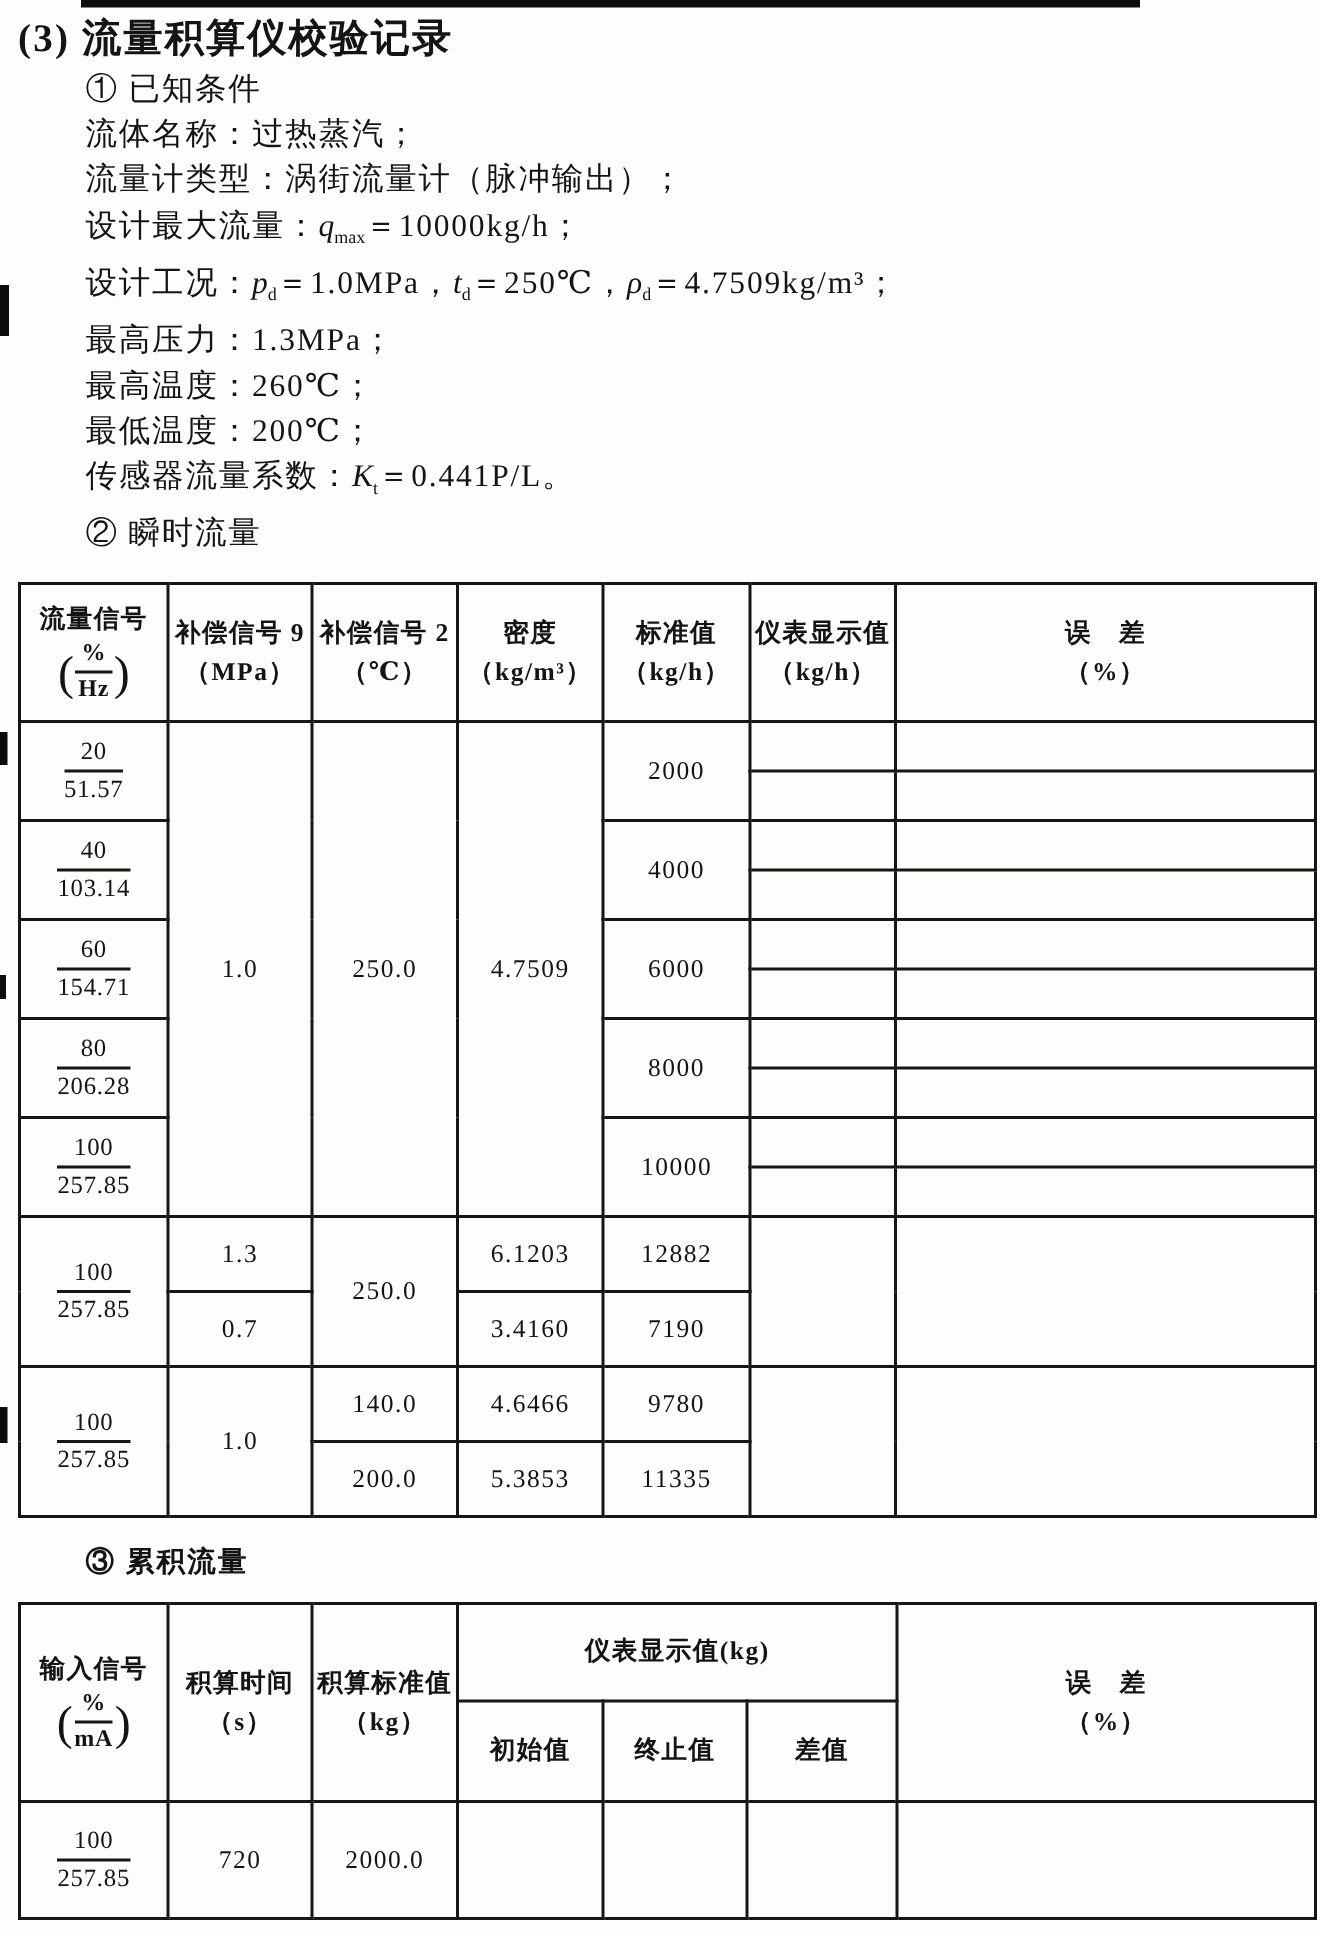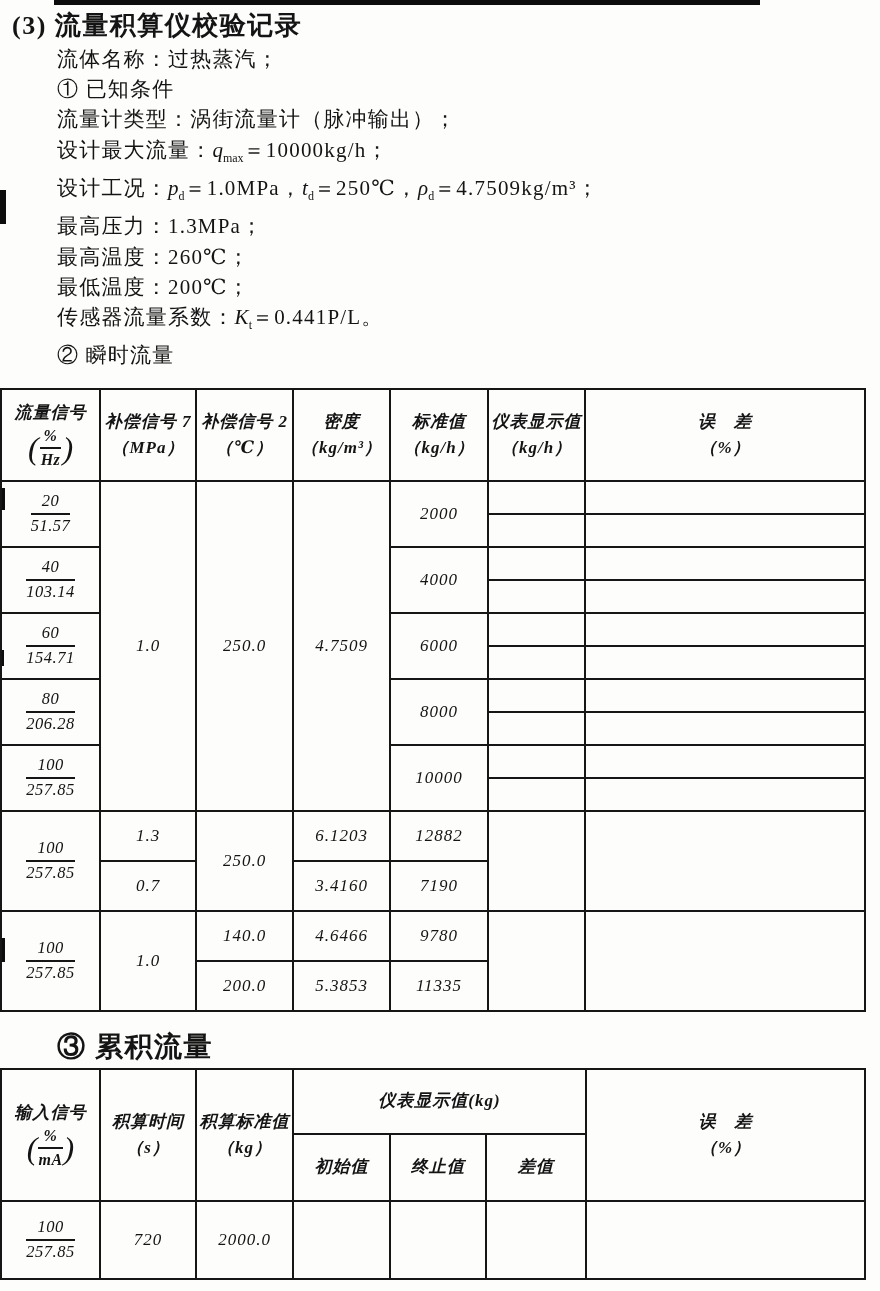--- a/index.html
+++ b/index.html
@@ -16,24 +16,24 @@
   .em2 { top:488px; width:5px; height:22px; }
   .em3 { top:650px; width:4px; height:16px; }
   .em4 { top:938px; width:5px; height:24px; }
 
   
   .textblock { position:absolute; top:8px; left:12px; width:856px; }
   .title { font-size:26px; line-height:36px; letter-spacing:1.5px; font-weight:600; }
   .line { font-size:21px; line-height:30.2px; letter-spacing:1.2px; padding-left:45px; font-weight:500; }
   .line sub { font-size:12px; letter-spacing:0; }
   .line .vr { font-style:italic; font-family:"Liberation Serif","DejaVu Serif",serif; letter-spacing:0; }
-  .sec-heading { position:absolute; left:57px; font-size:28px; letter-spacing:1.5px; font-weight:600;text-align:right; }
-
-  
-  table { position:absolute; left:0; width:864px; border-collapse:collapse; table-layout:fixed;font-style:italic; }
+  .sec-heading { position:absolute; left:57px; font-size:19px; letter-spacing:1.5px; font-weight:600;text-align:right; }
+
+  
+  table { position:absolute; left:12px; width:864px; border-collapse:collapse; table-layout:fixed; }
   .t1 { top:388px; }
   .t2 { top:1068px; }
   th, td {
     border:2px solid #161616; text-align:center; vertical-align:middle;
     padding:0; font-size:17px; letter-spacing:1px; color:#141414;
   }
   th { font-weight:600; line-height:1.55; }
   td { font-weight:500; }
   .h92 { height:92px; }
   .r33 { height:33px;margin-top:48px; }
@@ -55,22 +55,22 @@
 
 <div class="page">
   <div class="topbar"></div>
   <div class="edge-mark em1"></div>
   <div class="edge-mark em2"></div>
   <div class="edge-mark em3"></div>
   <div class="edge-mark em4"></div>
 
   <div class="textblock">
     <div class="title">(3) 流量积算仪校验记录</div>
+    <div class="line">① 已知条件</div>
     <div class="line">流体名称：过热蒸汽；</div>
-    <div class="line">① 已知条件</div>
     <div class="line">流量计类型：涡街流量计（脉冲输出）；</div>
     <div class="line"><span>设计最大流量：</span><span class="vr">q</span><sub>max</sub><span>＝10000kg/h；</span></div>
     <div class="line"><span>设计工况：</span><span class="vr">p</span><sub>d</sub><span>＝1.0MPa，</span><span class="vr">t</span><sub>d</sub><span>＝250℃，</span><span class="vr">ρ</span><sub>d</sub><span>＝4.7509kg/m³；</span></div>
     <div class="line">最高压力：1.3MPa；</div>
     <div class="line">最高温度：260℃；</div>
     <div class="line">最低温度：200℃；</div>
     <div class="line"><span>传感器流量系数：</span><span class="vr">K</span><sub>t</sub><span>＝0.441P/L。</span></div>
     <div class="line">② 瞬时流量</div>
   </div>
 
@@ -91,21 +91,21 @@
           <div class="pfrac hdr-frac">
               <span class="paren">(</span>
               <span class="frac">
                 <span class="num">%</span>
                 <span class="den">Hz</span>
               </span>
               <span class="paren">)</span>
             </div>
         </th>
         <th>
-            <div>补偿信号 7</div>
+            <div>补偿信号 9</div>
             <div>（MPa）</div>
           </th>
         <th>
             <div>补偿信号 2</div>
             <div>（℃）</div>
           </th>
         <th>
             <div>密度</div>
             <div>（kg/m³）</div>
           </th>

